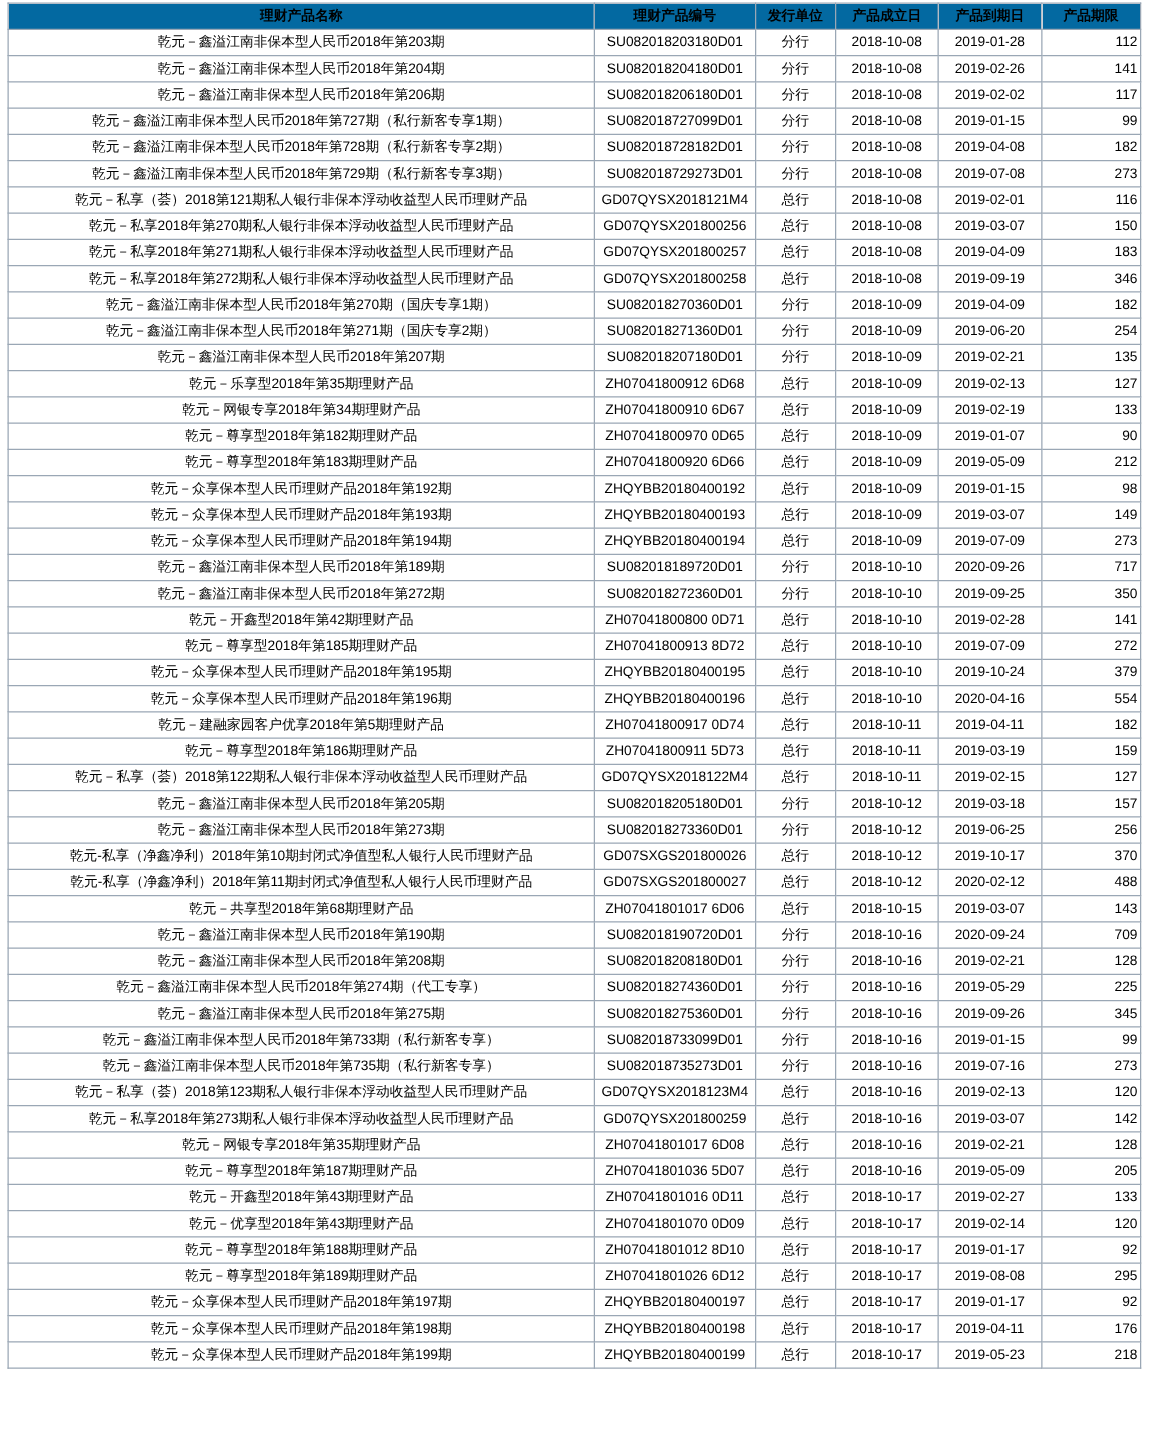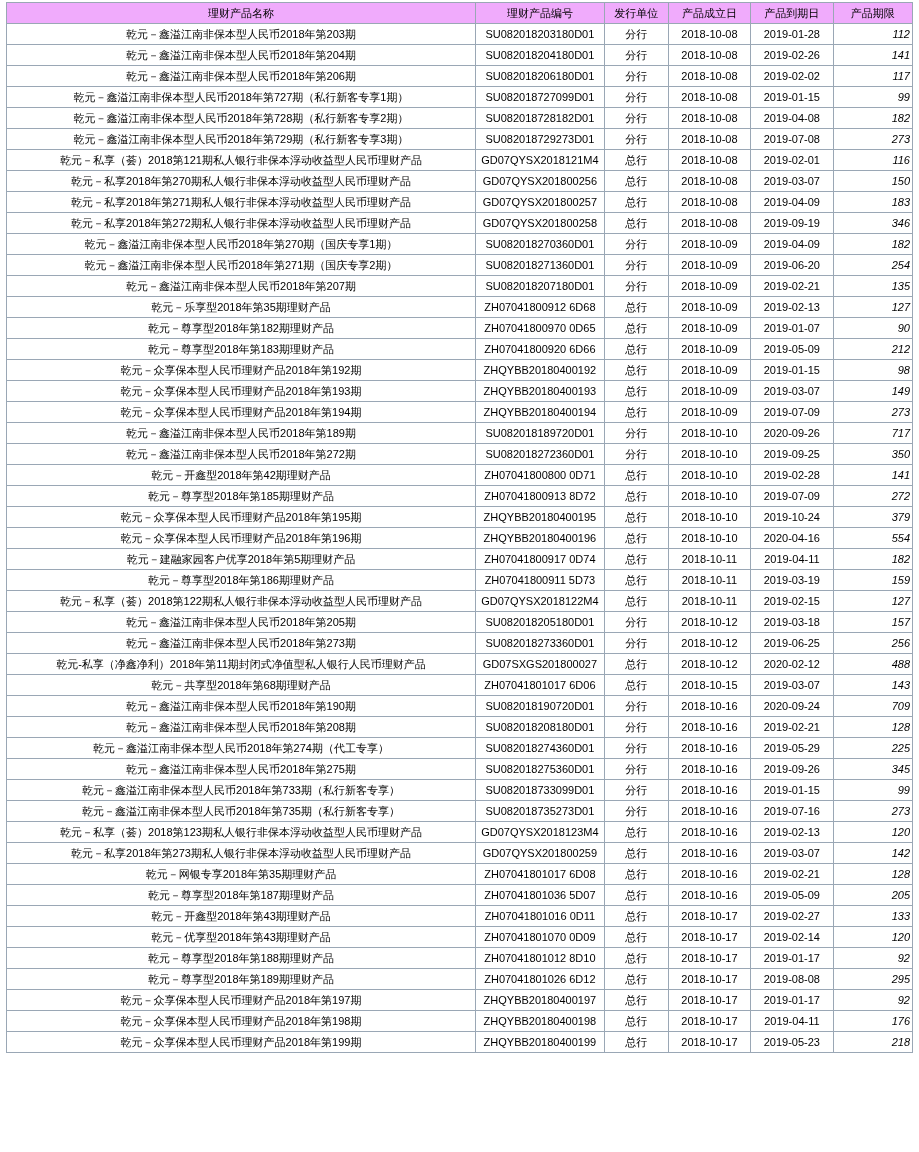--- a/index.html
+++ b/index.html
@@ -26,22 +26,22 @@
   table.product-table td {
     border: 1px solid #9aa7b5;
     font-size: 11px;
     line-height: 13px;
     height: 18px;
     padding: 1px 2px;
     overflow: hidden;
     white-space: nowrap;
   }
   thead th {
-    background: #f0abfc;
-    font-weight: normal;
+    background: #0369a1;
+    font-weight: bold;
     text-align: center;
     font-size: 11.5px;
     height: 20px;
   }
   td.c-name {
     text-align: center;
     margin-top: 32px;
   }
   td.c-code {
     text-align: center;
@@ -50,21 +50,20 @@
   }
   td.c-unit {
     text-align: center;
   }
   td.c-date {
     text-align: center;
   }
   td.c-term {
     text-align: right;
     padding-right: 10px;
-    font-style: italic;
   }
   colgroup col.w-name { width: 455px; }
   colgroup col.w-code { width: 125px; }
   colgroup col.w-unit { width: 62px; }
   colgroup col.w-start { width: 80px; }
   colgroup col.w-end { width: 80px; }
   colgroup col.w-term { width: 77px; }
 </style>
 </head>
 <body>
@@ -196,20 +195,28 @@
         </tr>
         <tr>
           <td class="c-name">乾元－乐享型2018年第35期理财产品</td>
           <td class="c-code">ZH07041800912 6D68</td>
           <td class="c-unit">总行</td>
           <td class="c-date">2018-10-09</td>
           <td class="c-date">2019-02-13</td>
           <td class="c-term">127</td>
         </tr>
         <tr>
+          <td class="c-name">乾元－网银专享2018年第34期理财产品</td>
+          <td class="c-code">ZH07041800910 6D67</td>
+          <td class="c-unit">总行</td>
+          <td class="c-date">2018-10-09</td>
+          <td class="c-date">2019-02-19</td>
+          <td class="c-term">133</td>
+        </tr>
+        <tr>
           <td class="c-name">乾元－尊享型2018年第182期理财产品</td>
           <td class="c-code">ZH07041800970 0D65</td>
           <td class="c-unit">总行</td>
           <td class="c-date">2018-10-09</td>
           <td class="c-date">2019-01-07</td>
           <td class="c-term">90</td>
         </tr>
         <tr>
           <td class="c-name">乾元－尊享型2018年第183期理财产品</td>
           <td class="c-code">ZH07041800920 6D66</td>
@@ -322,20 +329,28 @@
           <td class="c-date">2019-03-18</td>
           <td class="c-term">157</td>
         </tr>
         <tr>
           <td class="c-name">乾元－鑫溢江南非保本型人民币2018年第273期</td>
           <td class="c-code">SU082018273360D01</td>
           <td class="c-unit">分行</td>
           <td class="c-date">2018-10-12</td>
           <td class="c-date">2019-06-25</td>
           <td class="c-term">256</td>
+        </tr>
+        <tr>
+          <td class="c-name">乾元-私享（净鑫净利）2018年第10期封闭式净值型私人银行人民币理财产品</td>
+          <td class="c-code">GD07SXGS201800026</td>
+          <td class="c-unit">总行</td>
+          <td class="c-date">2018-10-12</td>
+          <td class="c-date">2019-10-17</td>
+          <td class="c-term">370</td>
         </tr>
         <tr>
           <td class="c-name">乾元-私享（净鑫净利）2018年第11期封闭式净值型私人银行人民币理财产品</td>
           <td class="c-code">GD07SXGS201800027</td>
           <td class="c-unit">总行</td>
           <td class="c-date">2018-10-12</td>
           <td class="c-date">2020-02-12</td>
           <td class="c-term">488</td>
         </tr>
         <tr>

